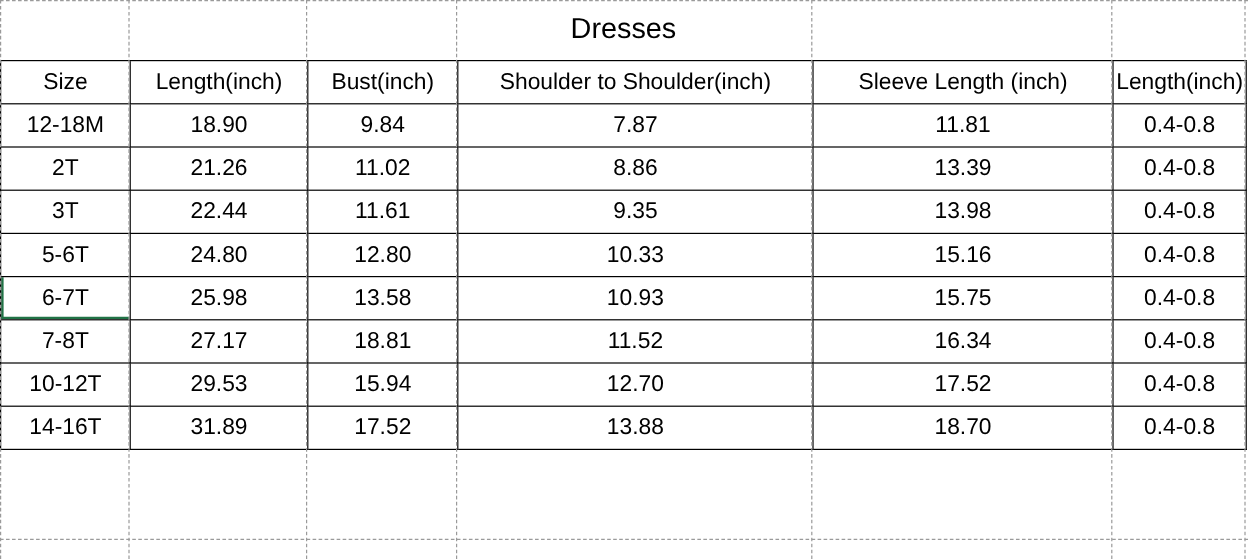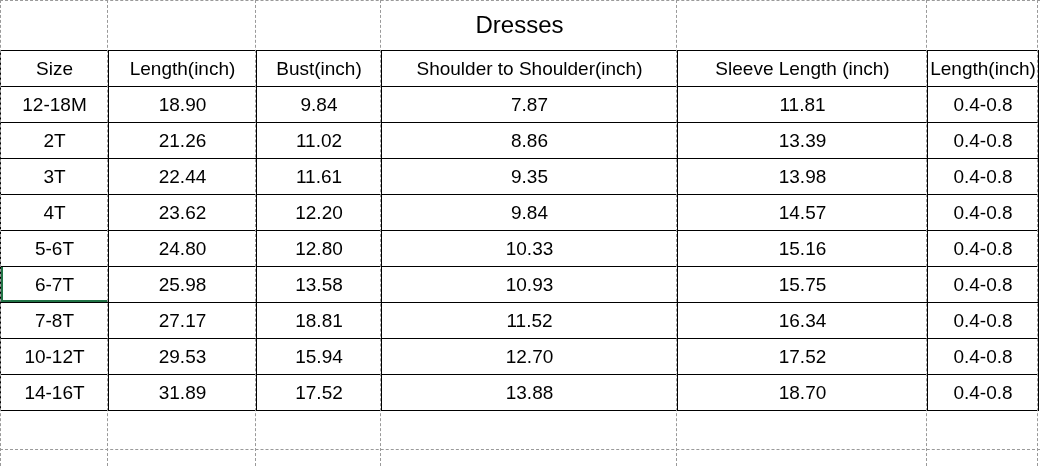--- a/index.html
+++ b/index.html
@@ -126,28 +126,20 @@
       </tr>
       <tr class="data-row">
         <td>3T</td>
         <td>22.44</td>
         <td>11.61</td>
         <td>9.35</td>
         <td>13.98</td>
         <td>0.4-0.8</td>
       </tr>
       <tr class="data-row">
-        <td>4T</td>
-        <td>23.62</td>
-        <td>12.20</td>
-        <td>9.84</td>
-        <td>14.57</td>
-        <td>0.4-0.8</td>
-      </tr>
-      <tr class="data-row">
         <td>5-6T</td>
         <td>24.80</td>
         <td>12.80</td>
         <td>10.33</td>
         <td>15.16</td>
         <td>0.4-0.8</td>
       </tr>
       <tr class="data-row">
         <td class="selected">6-7T</td>
         <td>25.98</td>

